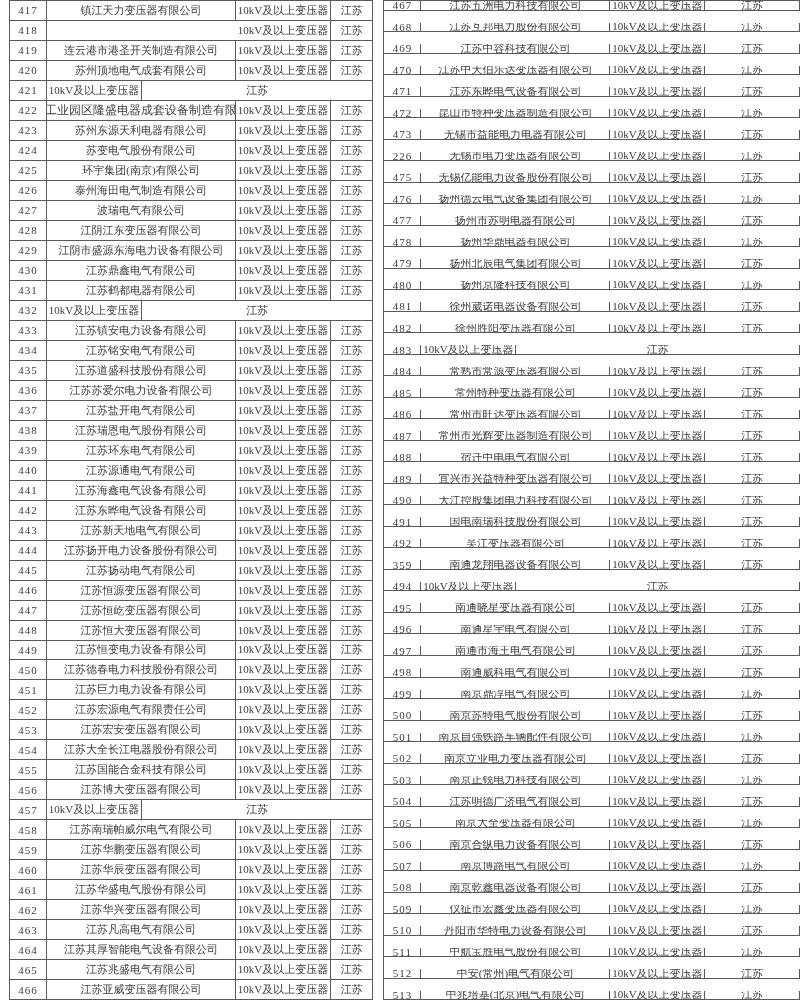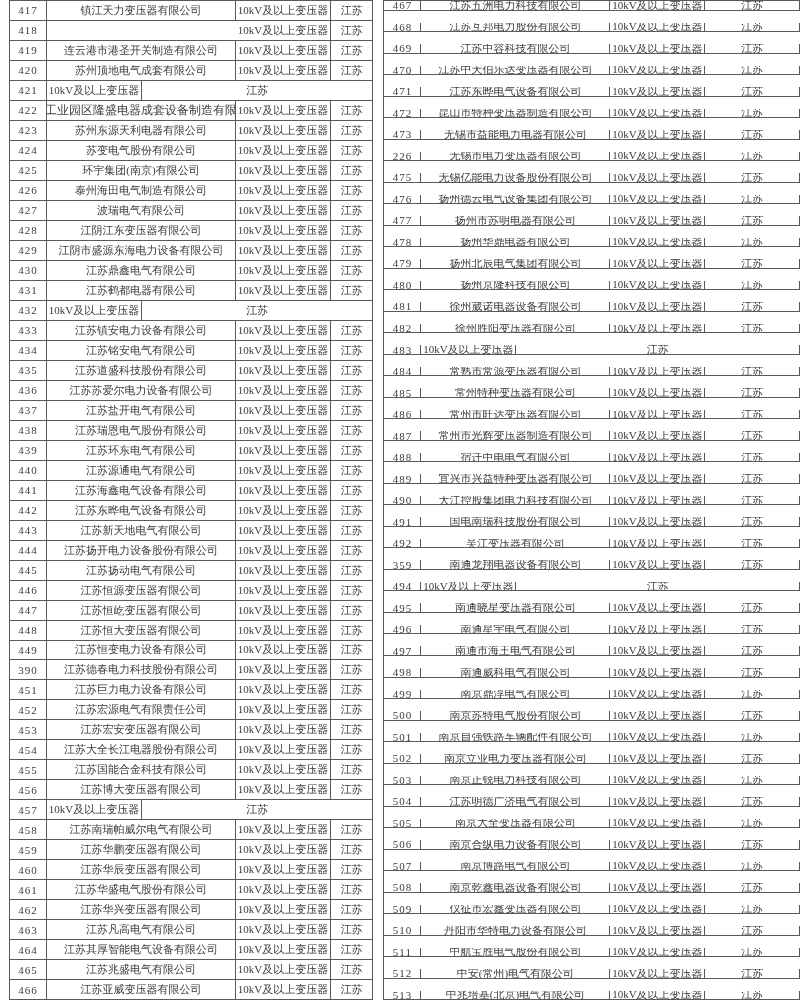--- a/index.html
+++ b/index.html
@@ -242,21 +242,21 @@
         <div class="cell c-type">10kV及以上变压器</div>
         <div class="cell c-prov">江苏</div>
       </div>
       <div class="row">
         <div class="cell c-no">449</div>
         <div class="cell c-name">江苏恒变电力设备有限公司</div>
         <div class="cell c-type">10kV及以上变压器</div>
         <div class="cell c-prov">江苏</div>
       </div>
       <div class="row">
-        <div class="cell c-no">390</div>
+        <div class="cell c-no">450</div>
         <div class="cell c-name">江苏德春电力科技股份有限公司</div>
         <div class="cell c-type">10kV及以上变压器</div>
         <div class="cell c-prov">江苏</div>
       </div>
       <div class="row">
         <div class="cell c-no">451</div>
         <div class="cell c-name">江苏巨力电力设备有限公司</div>
         <div class="cell c-type">10kV及以上变压器</div>
         <div class="cell c-prov">江苏</div>
       </div>

